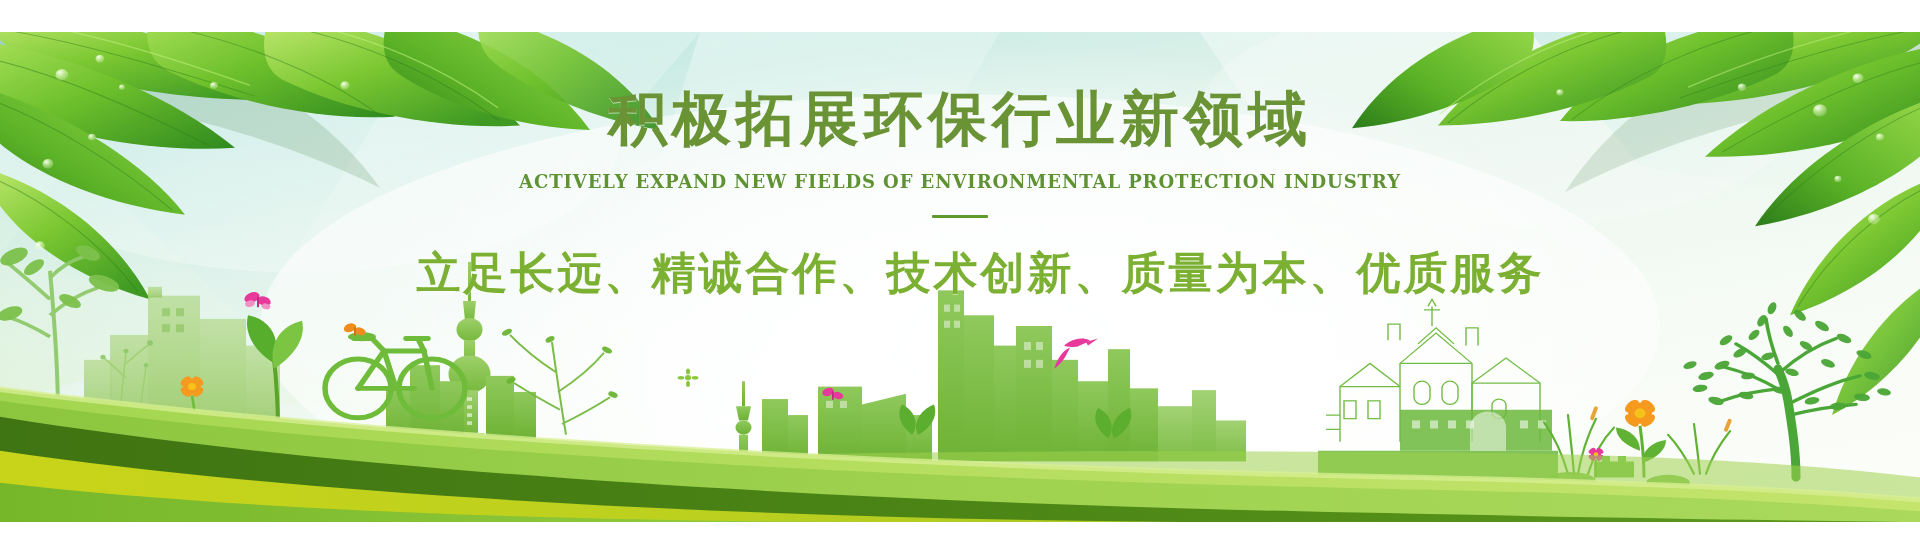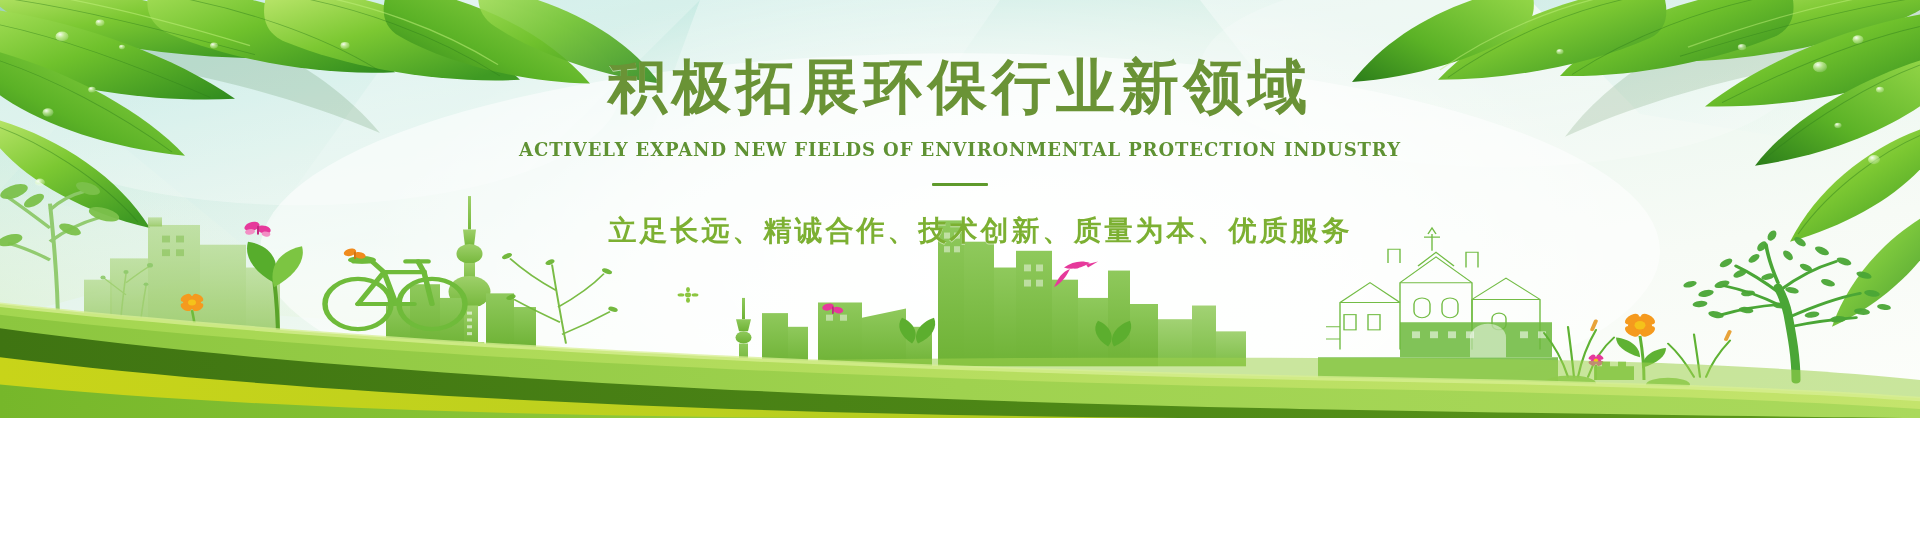--- a/index.html
+++ b/index.html
@@ -1,25 +1,26 @@
 <!DOCTYPE html>
 <html><head>
 <meta charset="utf-8">
 <style>
   * { margin:0; padding:0; box-sizing:border-box; }
   html,body { width:1920px; height:550px; overflow:hidden; background:#fff; }
   body { font-family:"Liberation Sans", sans-serif; }
 
   #banner {
     position:relative;
-    width:1920px; height:418px;
+    width:1920px; height:490px;
     overflow:hidden;
     background:
       radial-gradient(ellipse 900px 420px at 52% 62%, rgba(255,255,255,0.97) 0%, rgba(255,255,255,0.70) 38%, rgba(255,255,255,0) 70%),
       linear-gradient(170deg, #b6e4e2 0%, #c8ebe4 16%, #dff2ea 33%, #eef8f1 52%, #f7fbf6 72%, #fdfefb 100%);
+    margin-top: 32px;
   }
 
   .layer { position:absolute; inset:0; }
   .svgfill { width:100%; height:100%; display:block; }
 
   
   #text-block {
     position:absolute;
     left:0; right:0; top:52px;
     text-align:center;
@@ -45,21 +46,21 @@
   }
   #divider-rule {
     width:56px; height:3px;
     background:#5f9a2c;
     margin:23px auto 0;
     border-radius:1px;
   }
   #tagline {
     margin-top:26px;
     font-family:"DejaVu Serif", serif;
-    font-size:28px;
+    font-size:44px;
     font-weight:700;
     letter-spacing:3px;
     color:#7cb032;
     text-shadow:0 1px 0 rgba(255,255,255,0.5);
     padding-left:41px;
   }
 </style>
 </head>
 <body>
 

